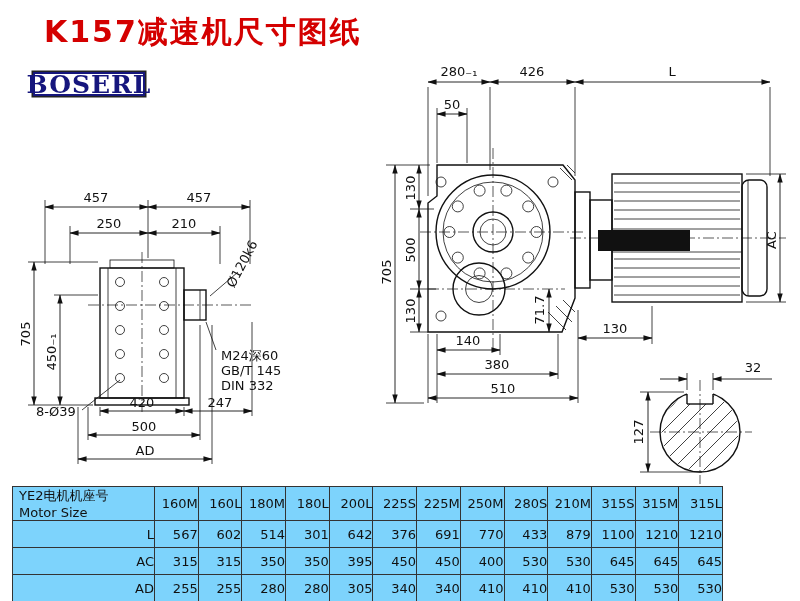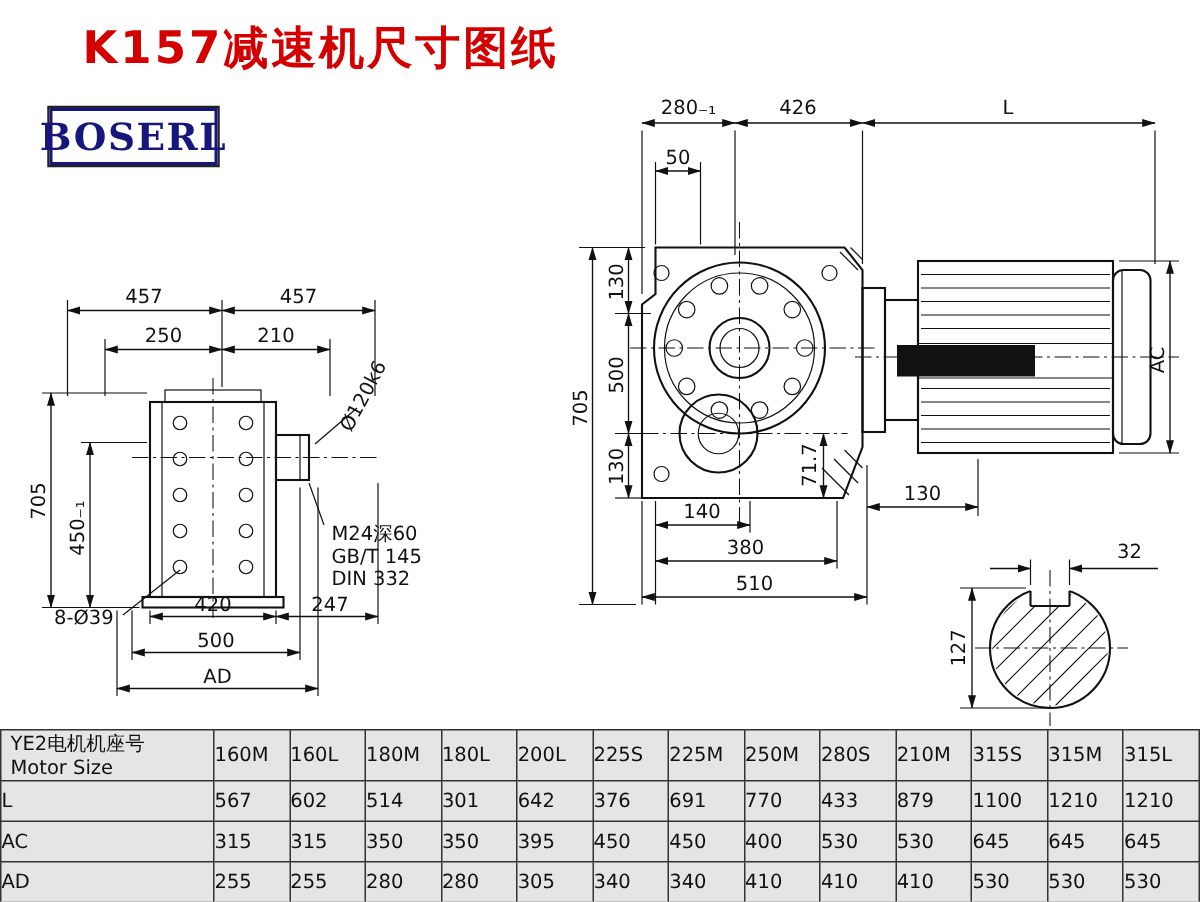--- a/index.html
+++ b/index.html
@@ -1,36 +1,36 @@
 <!DOCTYPE html>
 <html><head>
 <meta charset="utf-8">
 <style>
   * { margin:0; padding:0; box-sizing:border-box; }
   html,body { width:800px; height:601px; background:#ffffff; }
   body { font-family:"DejaVu Sans", sans-serif; position:relative; overflow:hidden; }
   .page { position:relative; width:800px; height:601px; background:#fff; }
   .title { position:absolute; left:44px; top:12px; font-size:30px; font-weight:bold;
-           color:#d40000; letter-spacing:2px; white-space:nowrap;margin-left:11px; }
-  .logo { position:absolute; left:33px; top:72px; width:112px; height:38px;
+           color:#d40000; letter-spacing:2px; white-space:nowrap; }
+  .logo { position:absolute; left:33px; top:72px; width:112px; height:24px;
           border:2px solid #16167d; box-shadow:0 0 0 1.5px #222; color:#16167d;
           font-family:"DejaVu Serif", serif; font-weight:bold; font-size:25px;
           display:flex; align-items:center; justify-content:center; letter-spacing:1px;
           background:#fff; }
   svg.drawing { position:absolute; left:0; top:0; }
   .ln   { stroke:#111; stroke-width:1.4; fill:none; }
   .thin { stroke:#111; stroke-width:0.8; fill:none; }
   .dim  { stroke:#111; stroke-width:0.9; fill:none; }
   .cl   { stroke:#111; stroke-width:0.7; fill:none; stroke-dasharray:11 3 2 3; }
   .hatch line { stroke:#111; stroke-width:0.8; }
   svg text { fill:#111; font-family:"DejaVu Sans", sans-serif; font-size:13px; }
-  table.size-table { position:absolute; left:0; top:486px; width:800px; height:115px;
-          border-collapse:collapse; table-layout:fixed; background:#e5e5e5; }
+  table.size-table { position:absolute; left:12px; top:486px; width:711px; height:115px;
+          border-collapse:collapse; table-layout:fixed; background:#7dd3fc; }
   .size-table th, .size-table td { border:1px solid #333; font-size:13px; font-weight:normal;
-          text-align:left; padding:0; color:#111; }
+          text-align:right; padding:0; color:#111; }
   .size-table th.first { width:142px; text-align:left; padding-left:6px; }
   .size-table tr.hdr { height:34px; }
   .size-table tr { height:27px; }
 </style>
 </head>
 <body>
 
 <div class="page">
 
   <div class="title">K157减速机尺寸图纸</div>

